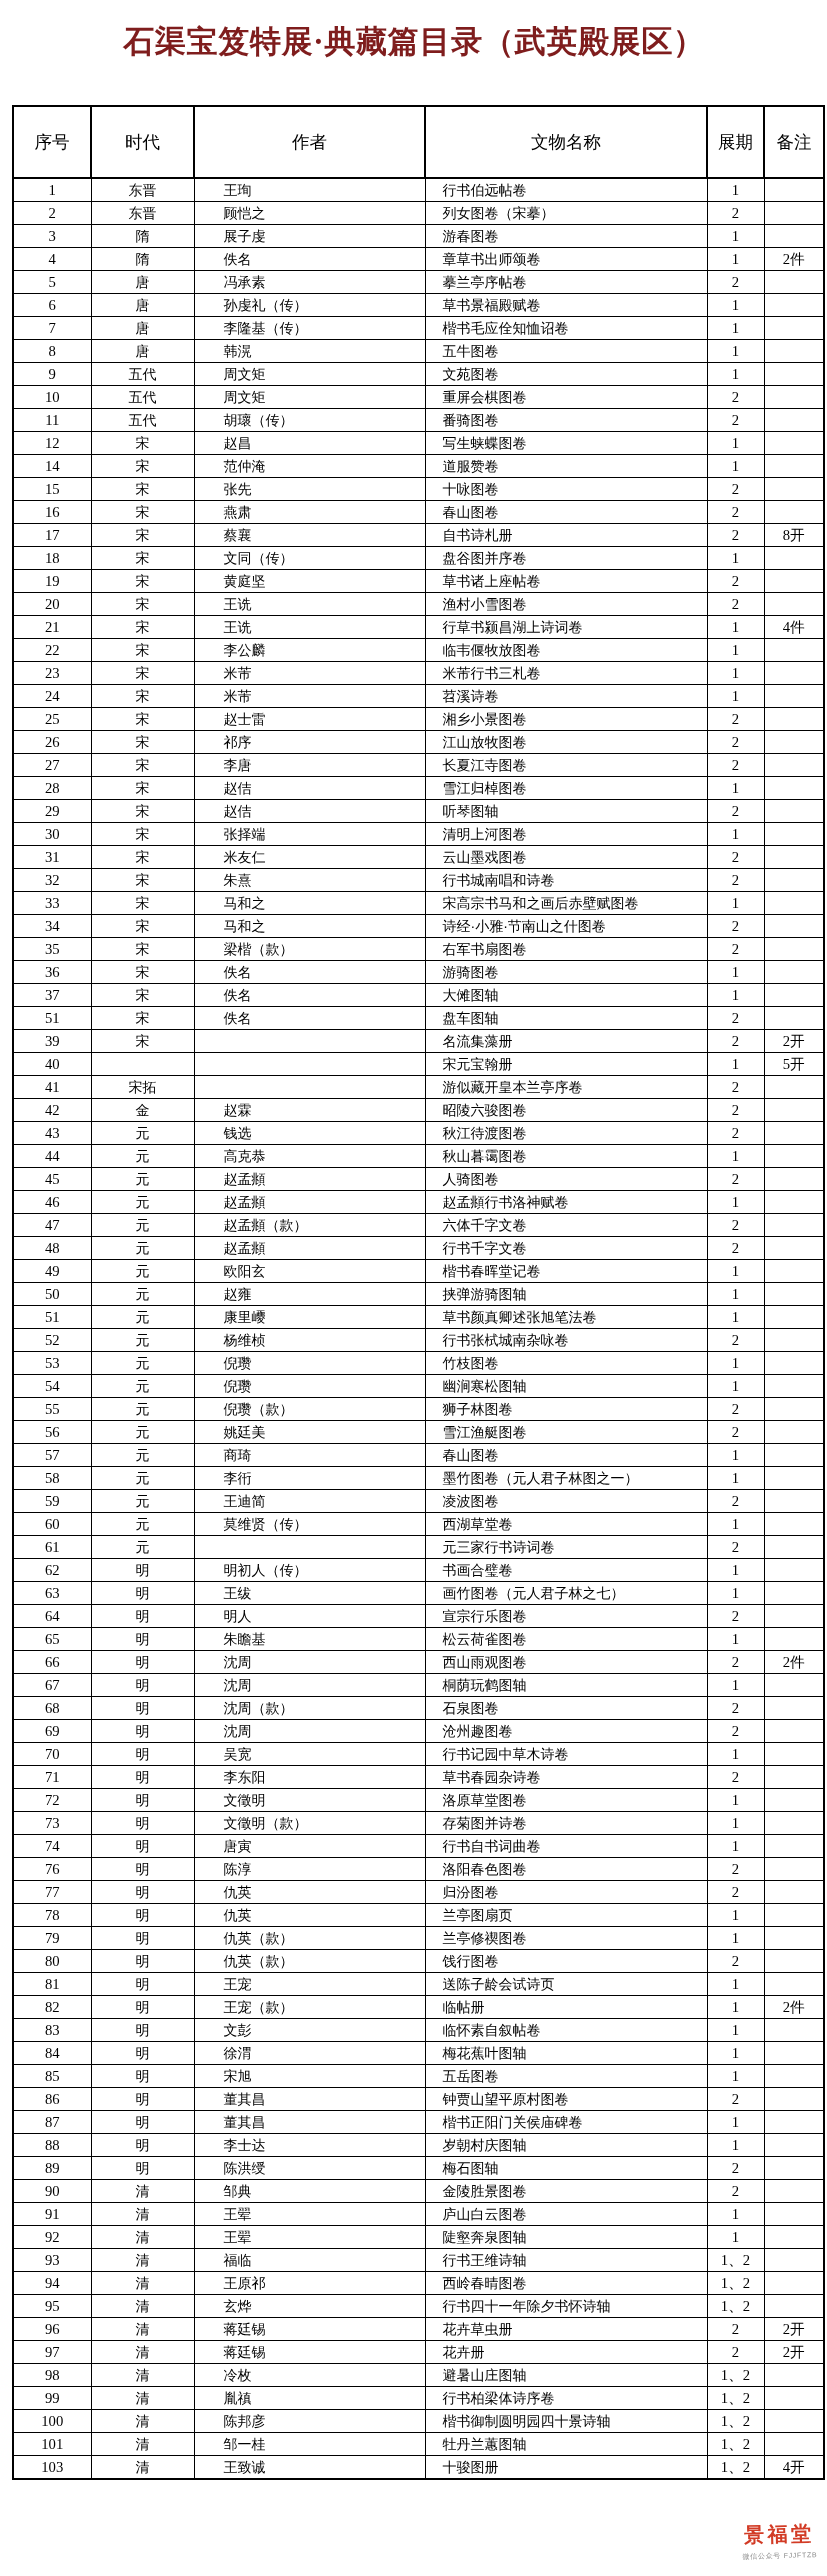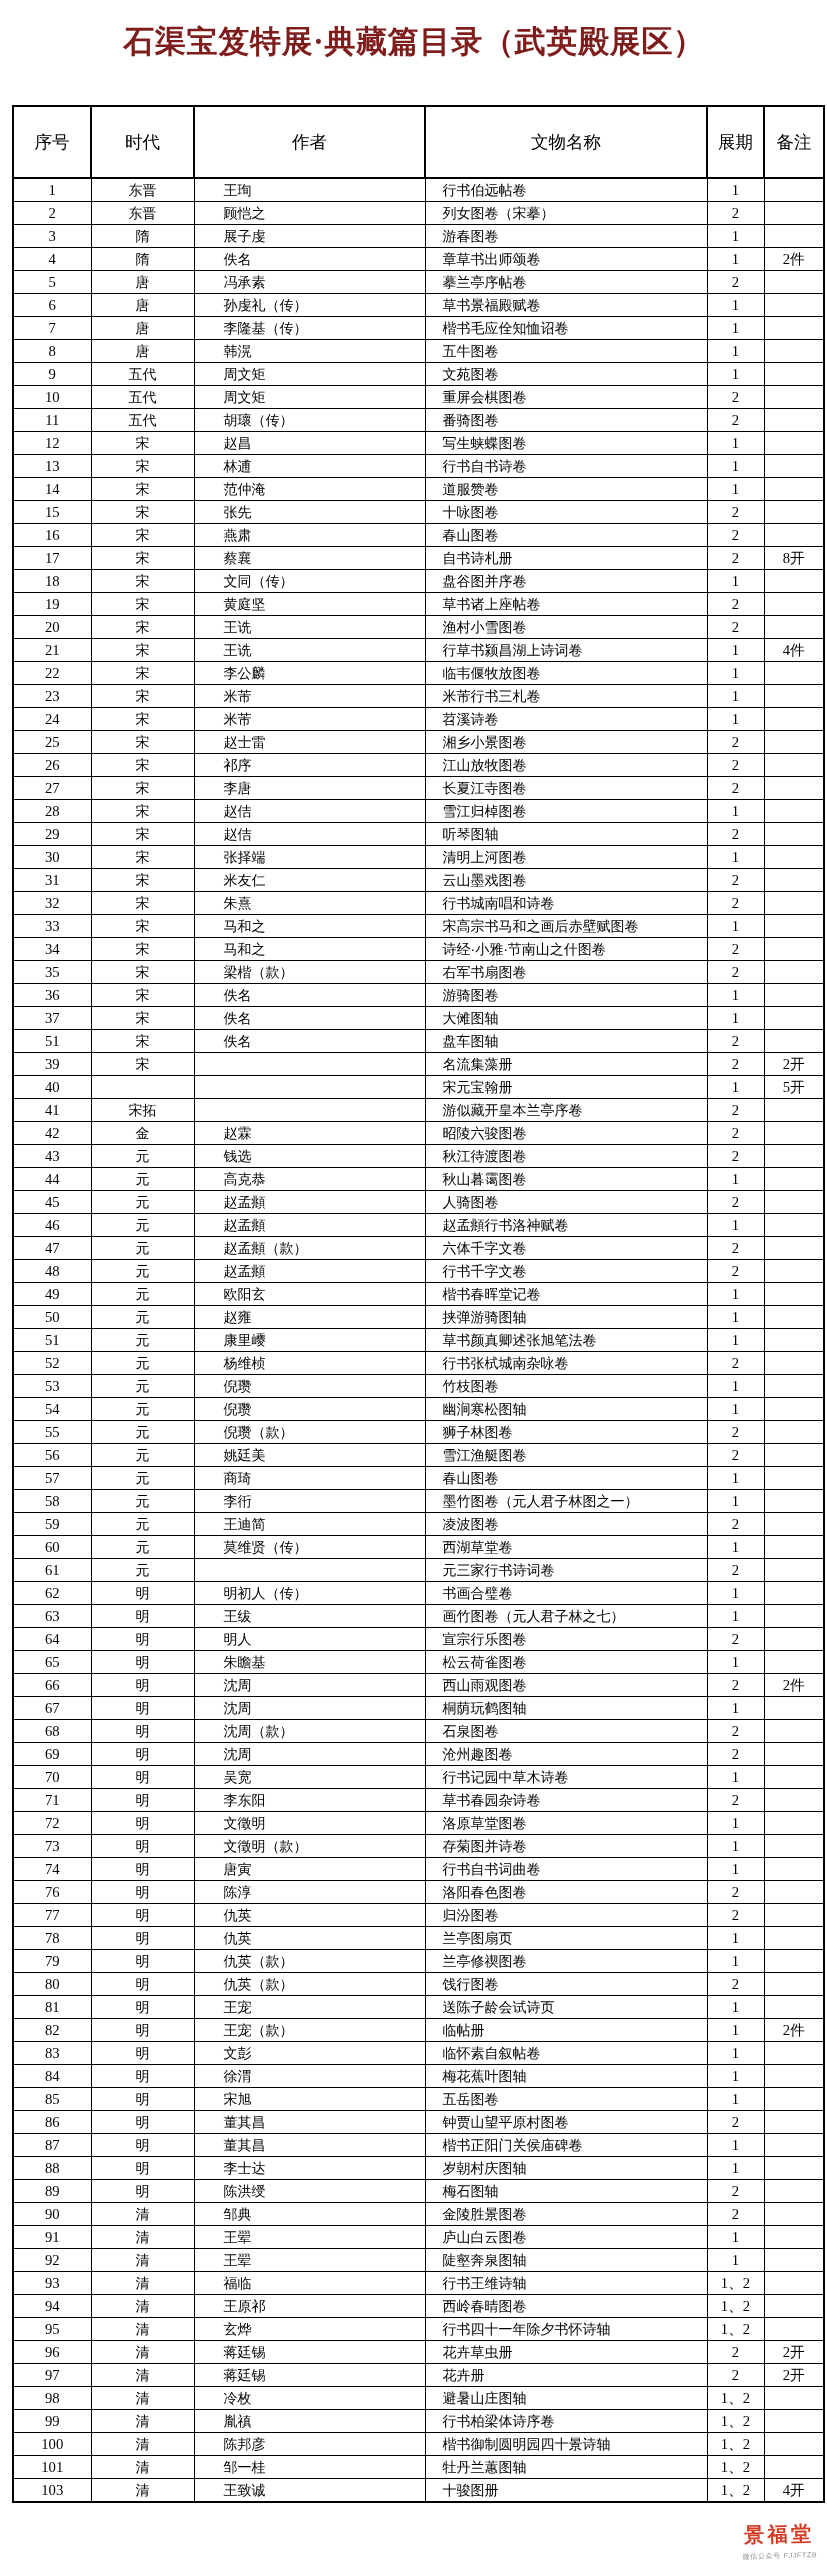--- a/index.html
+++ b/index.html
@@ -166,28 +166,20 @@
       </tr>
       <tr>
         <td class="c0">12</td>
         <td class="c1">宋</td>
         <td class="c2">赵昌</td>
         <td class="c3">写生蛱蝶图卷</td>
         <td class="c4">1</td>
         <td class="c5"></td>
       </tr>
       <tr>
-        <td class="c0">13</td>
-        <td class="c1">宋</td>
-        <td class="c2">林逋</td>
-        <td class="c3">行书自书诗卷</td>
-        <td class="c4">1</td>
-        <td class="c5"></td>
-      </tr>
-      <tr>
         <td class="c0">14</td>
         <td class="c1">宋</td>
         <td class="c2">范仲淹</td>
         <td class="c3">道服赞卷</td>
         <td class="c4">1</td>
         <td class="c5"></td>
       </tr>
       <tr>
         <td class="c0">15</td>
         <td class="c1">宋</td>

